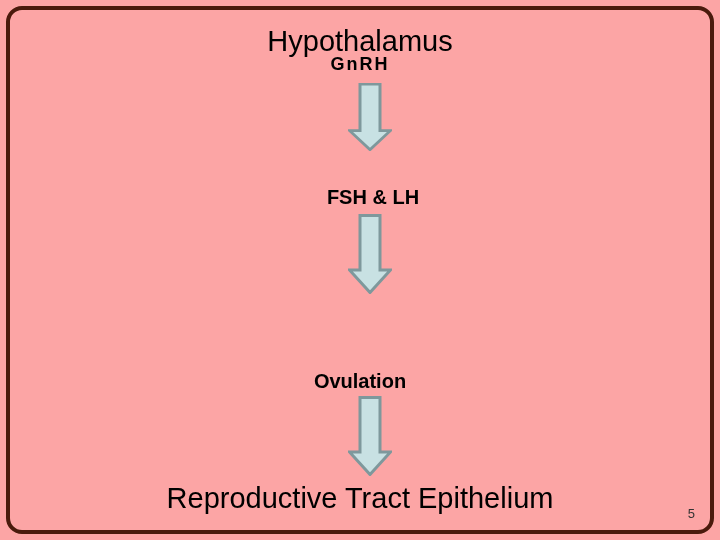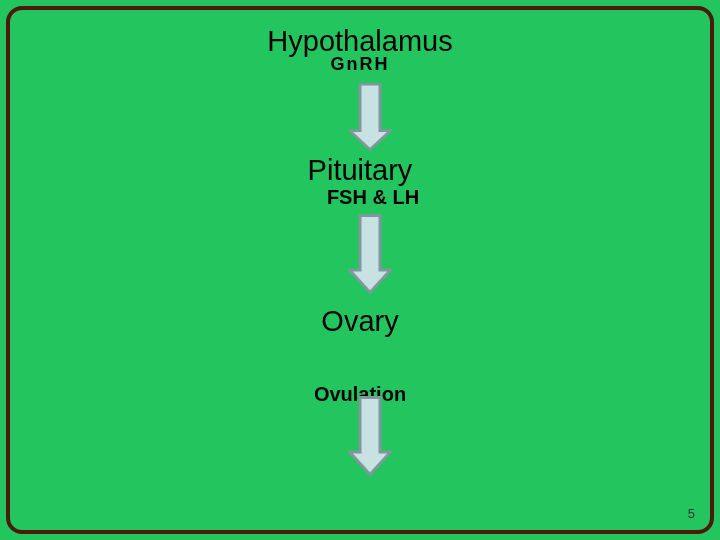--- a/index.html
+++ b/index.html
@@ -4,21 +4,21 @@
 <style>
   html, body {
     margin: 0;
     padding: 0;
     background: #ffffff;
   }
   .slide {
     position: relative;
     width: 720px;
     height: 540px;
-    background: #22c55e;
+    background: #fca5a5;
     overflow: hidden;
     font-family: "Liberation Sans", sans-serif;
     color: #000000;
   }
   .frame {
     position: absolute;
     top: 6px; left: 6px; right: 6px; bottom: 6px;
     border: 4px solid #4a1a0c;
     border-radius: 16px;
     pointer-events: none;
@@ -42,21 +42,21 @@
     font-weight: 700;
     line-height: 1.1;
     color: #000000;
   }
   .t1 { top: 26px; }
   .s1 { top: 55px; letter-spacing: 2px; font-size: 18px; }
   .t2 { top: 155px; }
   .s2 { top: 186px; padding-left: 26px; }
   .t3 { top: 306px; }
   .s3 { top: 339px; }
-  .s4 { top: 383px; }
+  .s4 { top: 370px; }
   .t4 { top: 483px; }
   .arrow {
     position: absolute;
     left: 348px;
     width: 44px;
     display: block;
   }
   .a1 { top: 83px;  height: 68px; }
   .a2 { top: 214px; height: 80px; }
   .a3 { top: 396px; height: 80px; }
@@ -75,29 +75,28 @@
 <div class="slide">
   <div class="frame"></div>
 
   <div class="title t1">Hypothalamus</div>
   <div class="sub s1">GnRH</div>
 
   <svg class="arrow a1" viewBox="0 0 44 80" preserveAspectRatio="none" xmlns="http://www.w3.org/2000/svg">
     <polygon points="12,1.5 32,1.5 32,56 42.5,56 22,78.5 1.5,56 12,56" fill="#c8e1e3" stroke="#7e989c" stroke-width="3" stroke-linejoin="miter"></polygon>
   </svg>
 
-  <div class="title t2">Pituitary</div>
   <div class="sub s2">FSH &amp; LH</div>
 
   <svg class="arrow a2" viewBox="0 0 44 80" preserveAspectRatio="none" xmlns="http://www.w3.org/2000/svg">
     <polygon points="12,1.5 32,1.5 32,56 42.5,56 22,78.5 1.5,56 12,56" fill="#c8e1e3" stroke="#7e989c" stroke-width="3" stroke-linejoin="miter"></polygon>
   </svg>
 
-  <div class="title t3">Ovary</div>
   <div class="sub s4">Ovulation</div>
 
   <svg class="arrow a3" viewBox="0 0 44 80" preserveAspectRatio="none" xmlns="http://www.w3.org/2000/svg">
     <polygon points="12,1.5 32,1.5 32,56 42.5,56 22,78.5 1.5,56 12,56" fill="#c8e1e3" stroke="#7e989c" stroke-width="3" stroke-linejoin="miter"></polygon>
   </svg>
 
+  <div class="title t4">Reproductive Tract Epithelium</div>
 
   <div class="pagenum">5</div>
 </div>
 
 </body></html>

